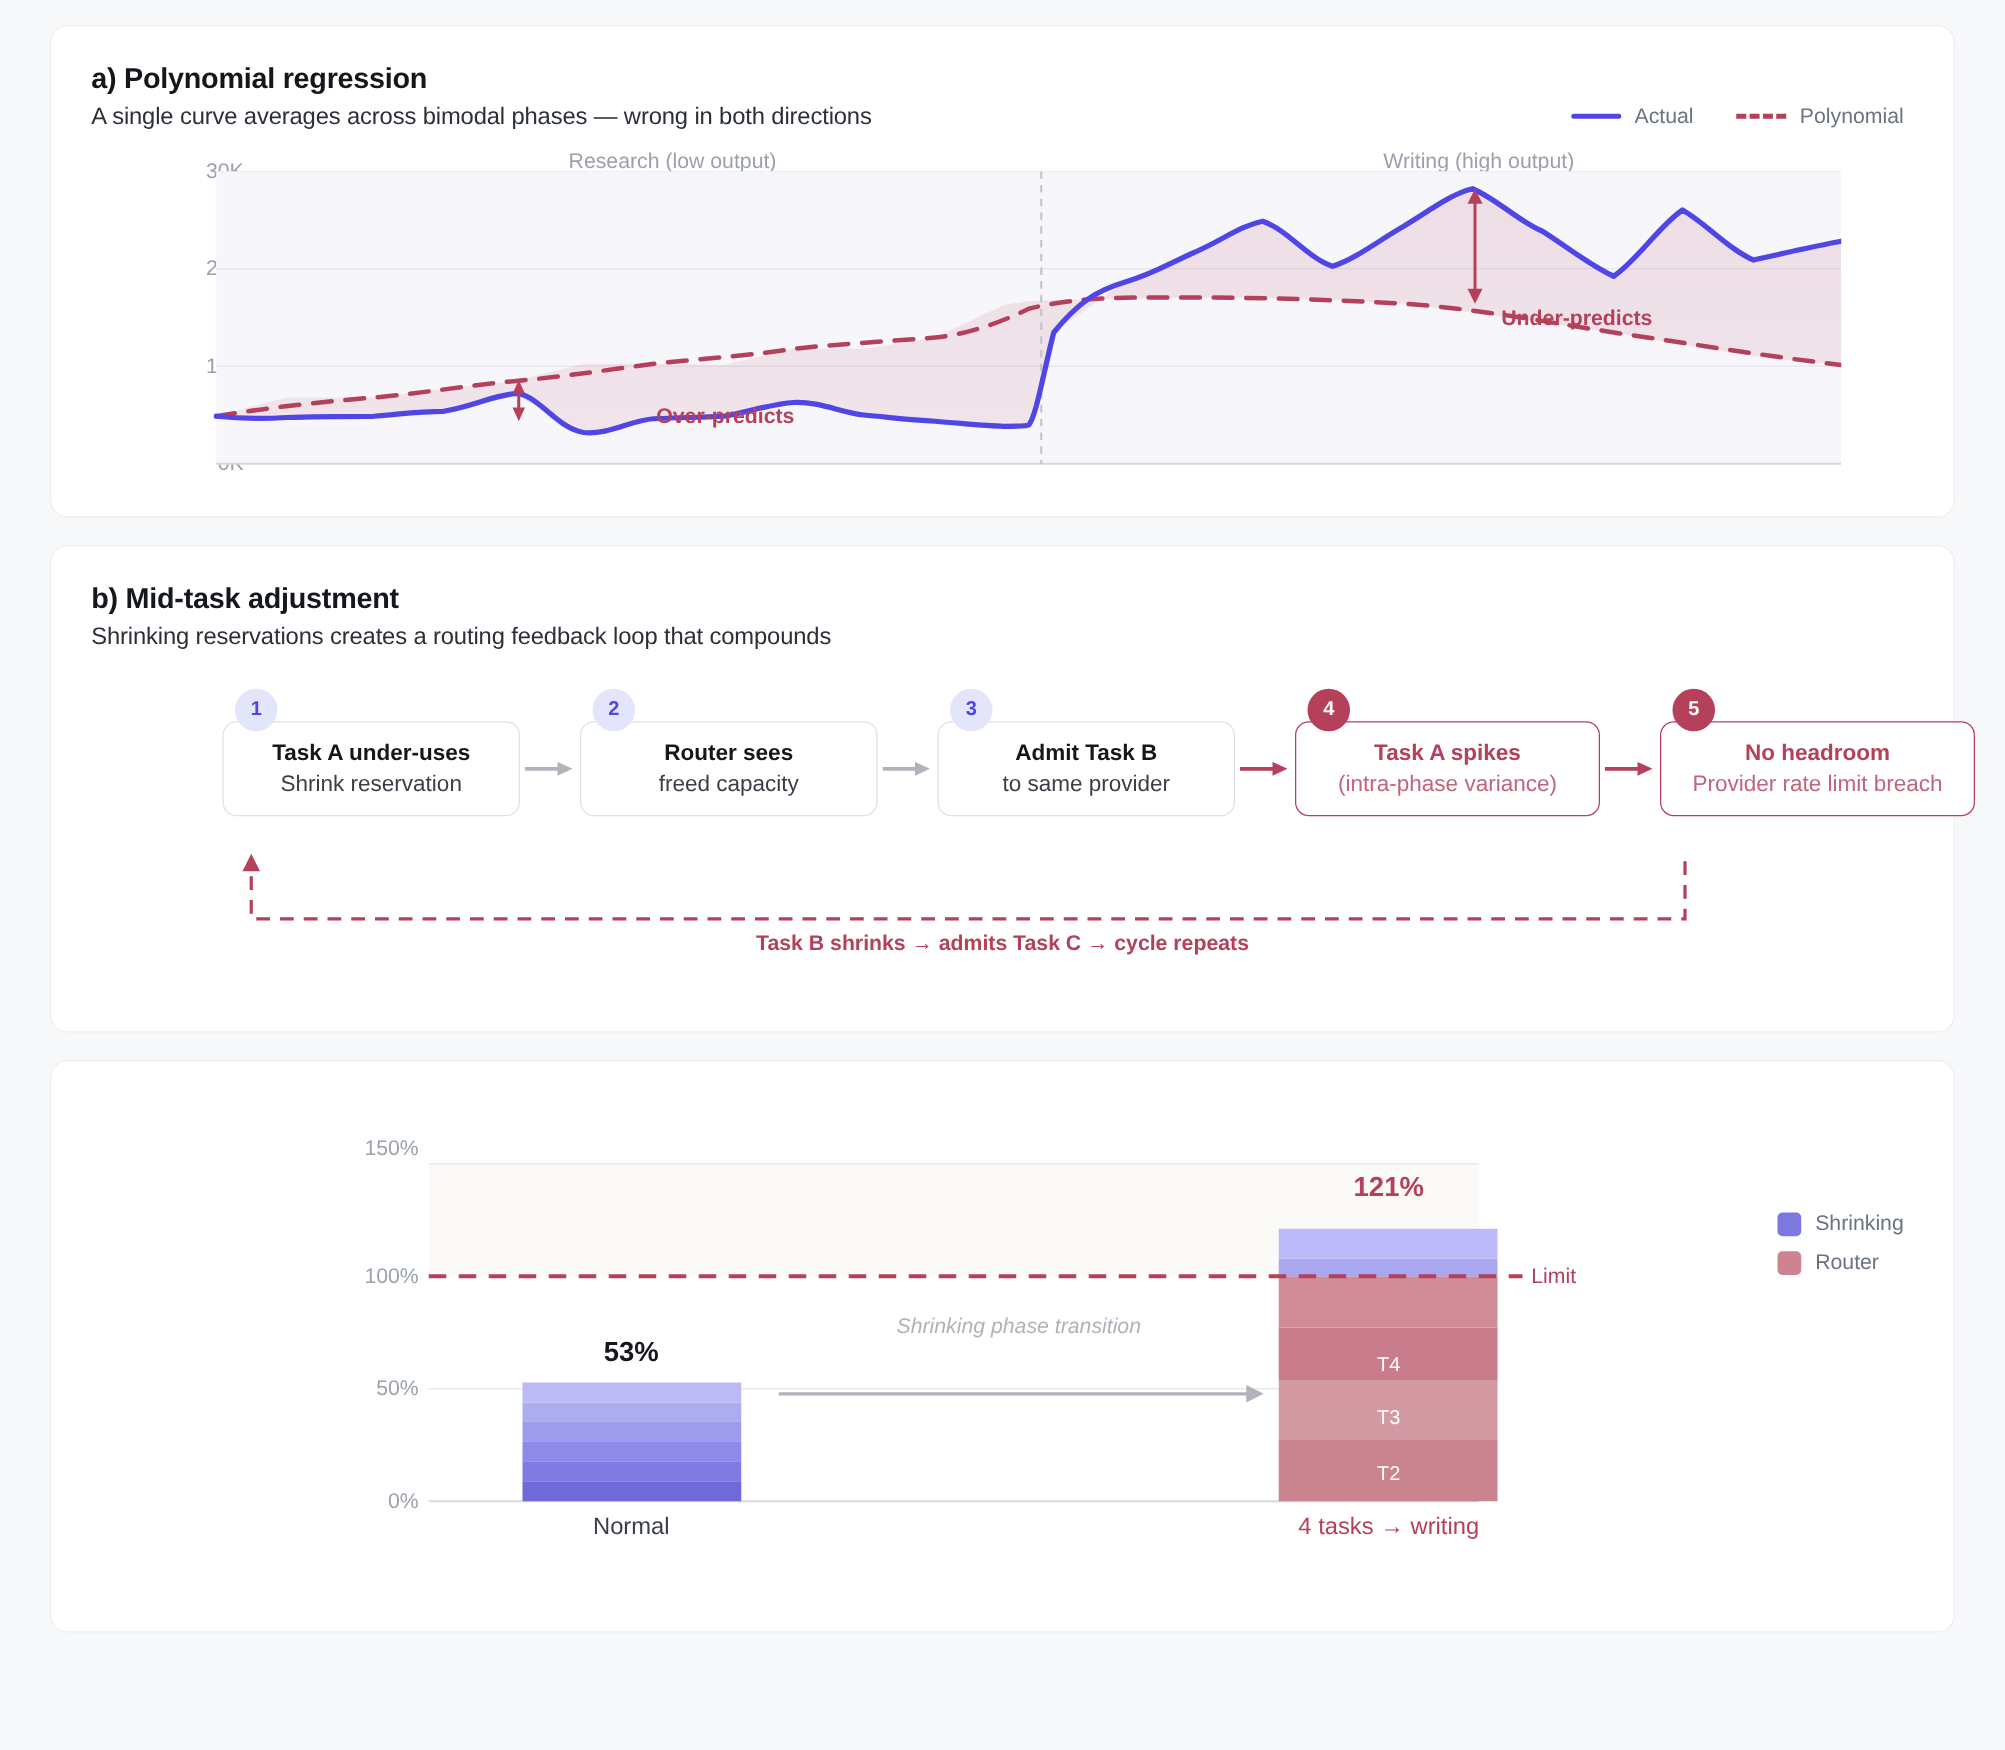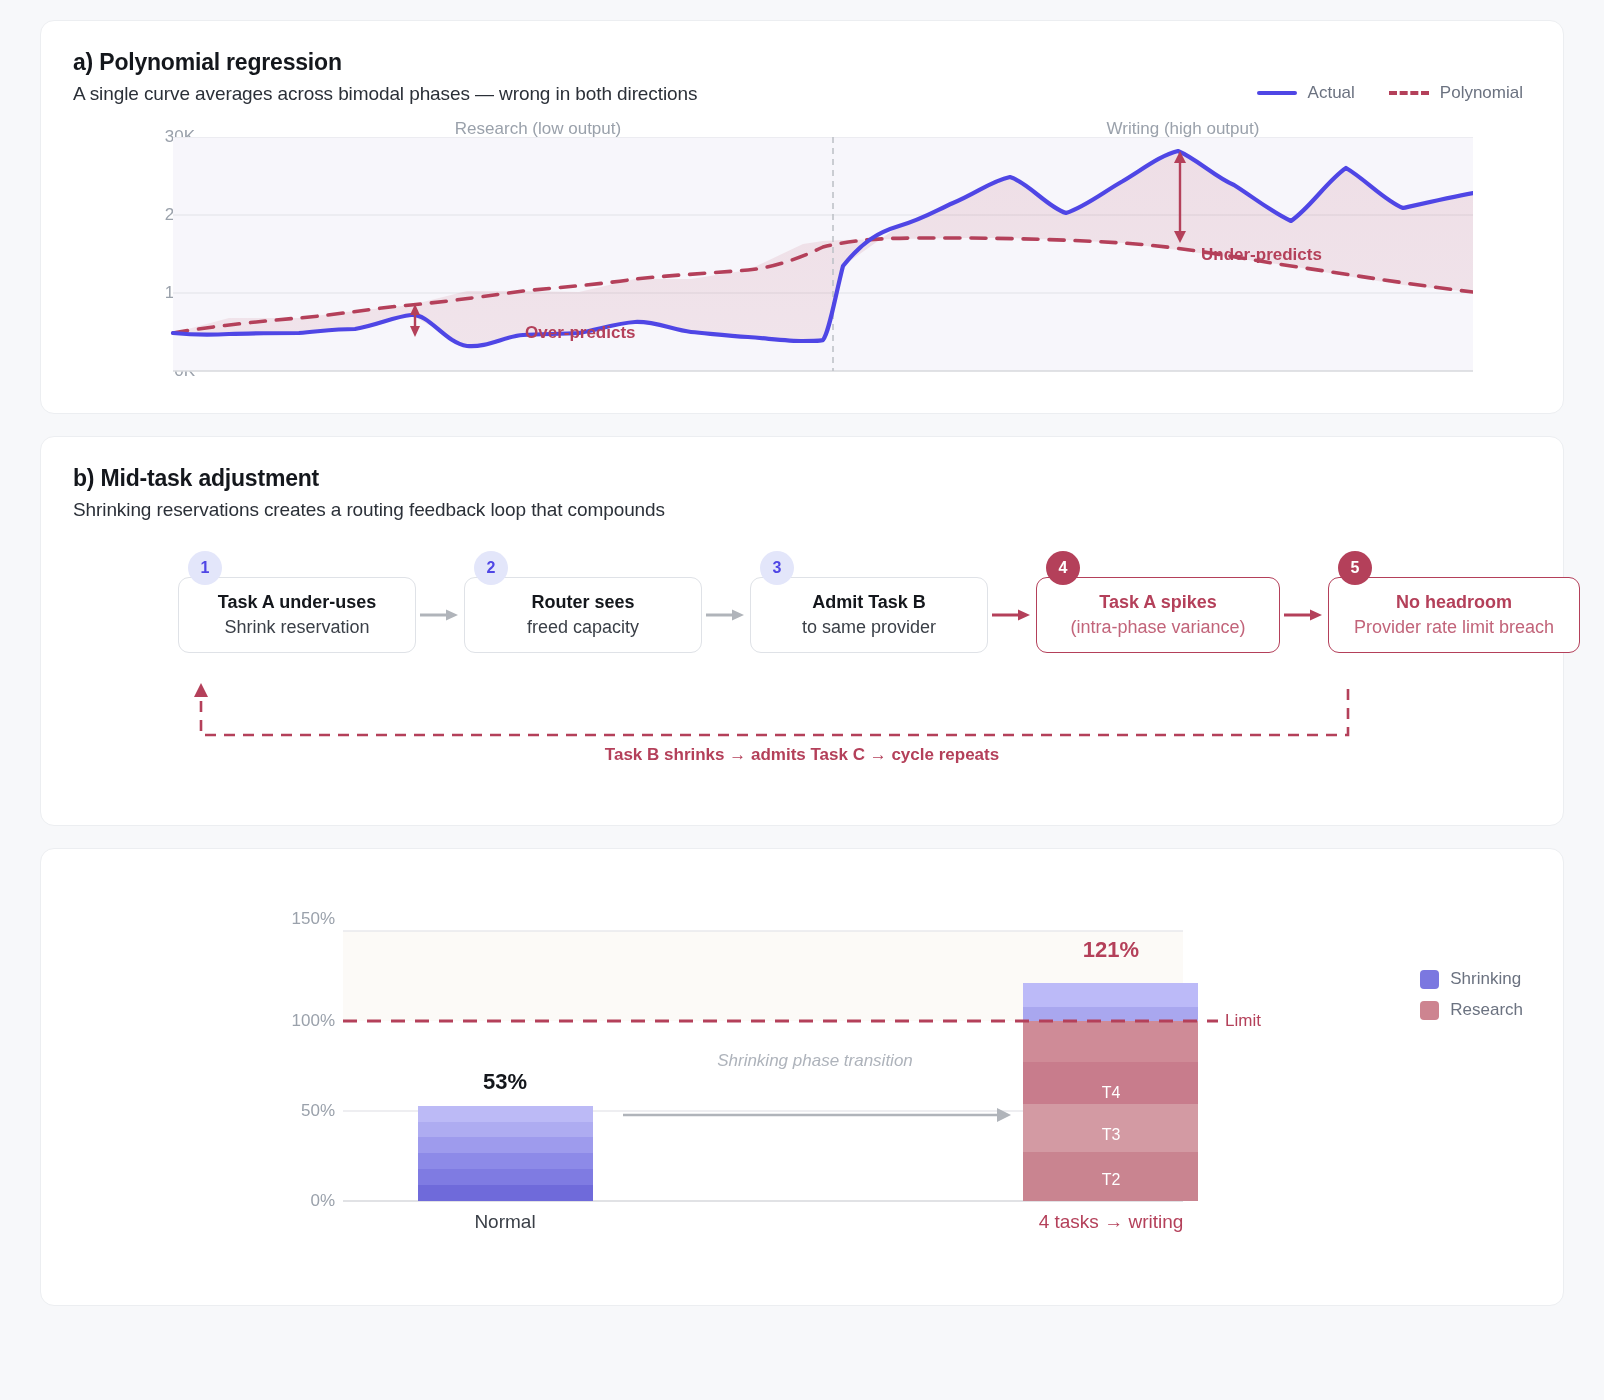--- a/index.html
+++ b/index.html
@@ -368,21 +368,21 @@
 
   <section class="panel panel-c">
 
     <div class="legend-c">
       <div class="legend-item">
         <span class="sw" style="background:#7b78e0;"></span>
         <span class="legend-label">Shrinking</span>
       </div>
       <div class="legend-item">
         <span class="sw" style="background:#cd8490;"></span>
-        <span class="legend-label">Research</span>
+        <span class="legend-label">Router</span>
       </div>
     </div>
 
     <div class="chart-c-wrap">
 
       <div class="ytick-c" style="left:200px; width:62px; top:8px;">150%</div>
       <div class="ytick-c" style="left:200px; width:62px; top:110px;">100%</div>
       <div class="ytick-c" style="left:200px; width:62px; top:200px;">50%</div>
       <div class="ytick-c" style="left:200px; width:62px; top:290px;">0%</div>
 

